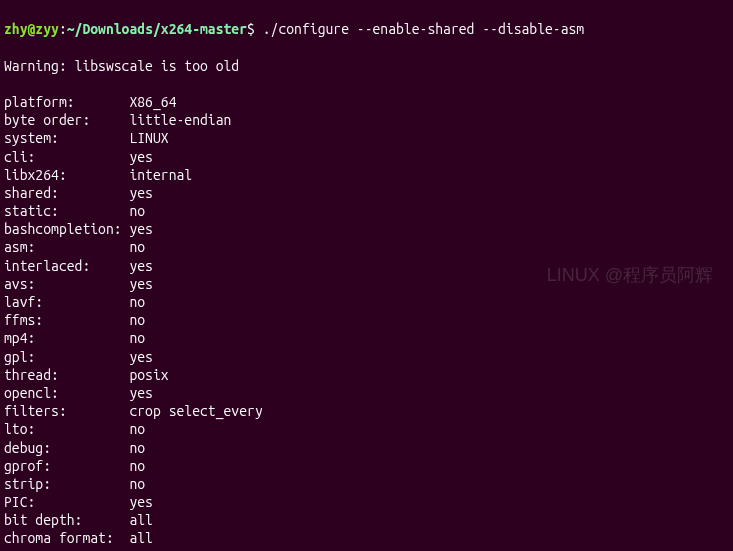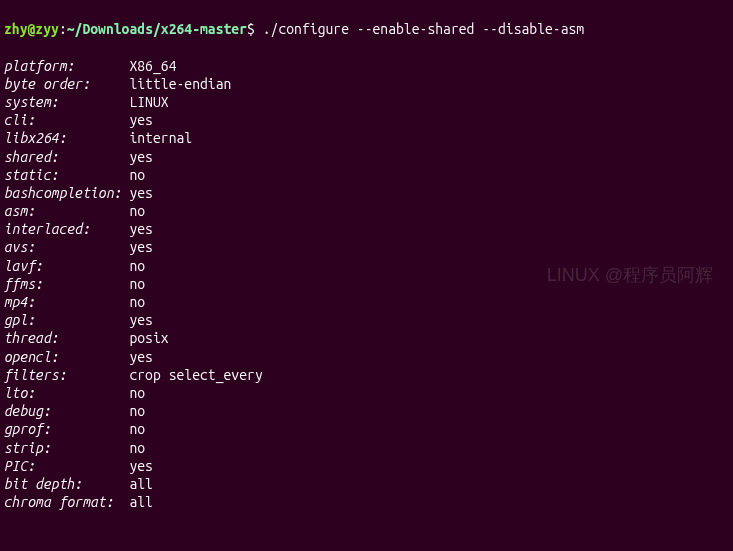--- a/index.html
+++ b/index.html
@@ -29,27 +29,28 @@
     position: absolute;
     right: 20px;
     top: 50%;
     transform: translateY(-50%);
     color: rgba(200,200,200,0.18);
     font-family: sans-serif;
     font-size: 18px;
     pointer-events: none;
   }
   .row { display: block; }
-  .col-key { display: inline-block; width: 16ch; font-style: italic; }
+  .col-key { display: inline-block; width: 16ch; }
 </style>
 </head>
 <body>
 
 <div class="terminal">
 <span class="row"><span class="prompt-user">zhy@zyy</span><span class="prompt-colon">:</span><span class="prompt-path">~/Downloads/x264-master</span><span class="prompt-dollar">$ </span><span class="cmd">./configure --enable-shared --disable-asm</span></span>
+<span class="row out">Warning: libswscale is too old</span>
 <div id="config-rows"><span class="row out"><span class="col-key">platform:</span><span>X86_64</span></span><span class="row out"><span class="col-key">byte order:</span><span>little-endian</span></span><span class="row out"><span class="col-key">system:</span><span>LINUX</span></span><span class="row out"><span class="col-key">cli:</span><span>yes</span></span><span class="row out"><span class="col-key">libx264:</span><span>internal</span></span><span class="row out"><span class="col-key">shared:</span><span>yes</span></span><span class="row out"><span class="col-key">static:</span><span>no</span></span><span class="row out"><span class="col-key">bashcompletion:</span><span>yes</span></span><span class="row out"><span class="col-key">asm:</span><span>no</span></span><span class="row out"><span class="col-key">interlaced:</span><span>yes</span></span><span class="row out"><span class="col-key">avs:</span><span>yes</span></span><span class="row out"><span class="col-key">lavf:</span><span>no</span></span><span class="row out"><span class="col-key">ffms:</span><span>no</span></span><span class="row out"><span class="col-key">mp4:</span><span>no</span></span><span class="row out"><span class="col-key">gpl:</span><span>yes</span></span><span class="row out"><span class="col-key">thread:</span><span>posix</span></span><span class="row out"><span class="col-key">opencl:</span><span>yes</span></span><span class="row out"><span class="col-key">filters:</span><span>crop select_every</span></span><span class="row out"><span class="col-key">lto:</span><span>no</span></span><span class="row out"><span class="col-key">debug:</span><span>no</span></span><span class="row out"><span class="col-key">gprof:</span><span>no</span></span><span class="row out"><span class="col-key">strip:</span><span>no</span></span><span class="row out"><span class="col-key">PIC:</span><span>yes</span></span><span class="row out"><span class="col-key">bit depth:</span><span>all</span></span><span class="row out"><span class="col-key">chroma format:</span><span>all</span></span></div>
 
 
 
 
 
 </div>
 
 <div class="watermark">LINUX @程序员阿辉</div>
 

